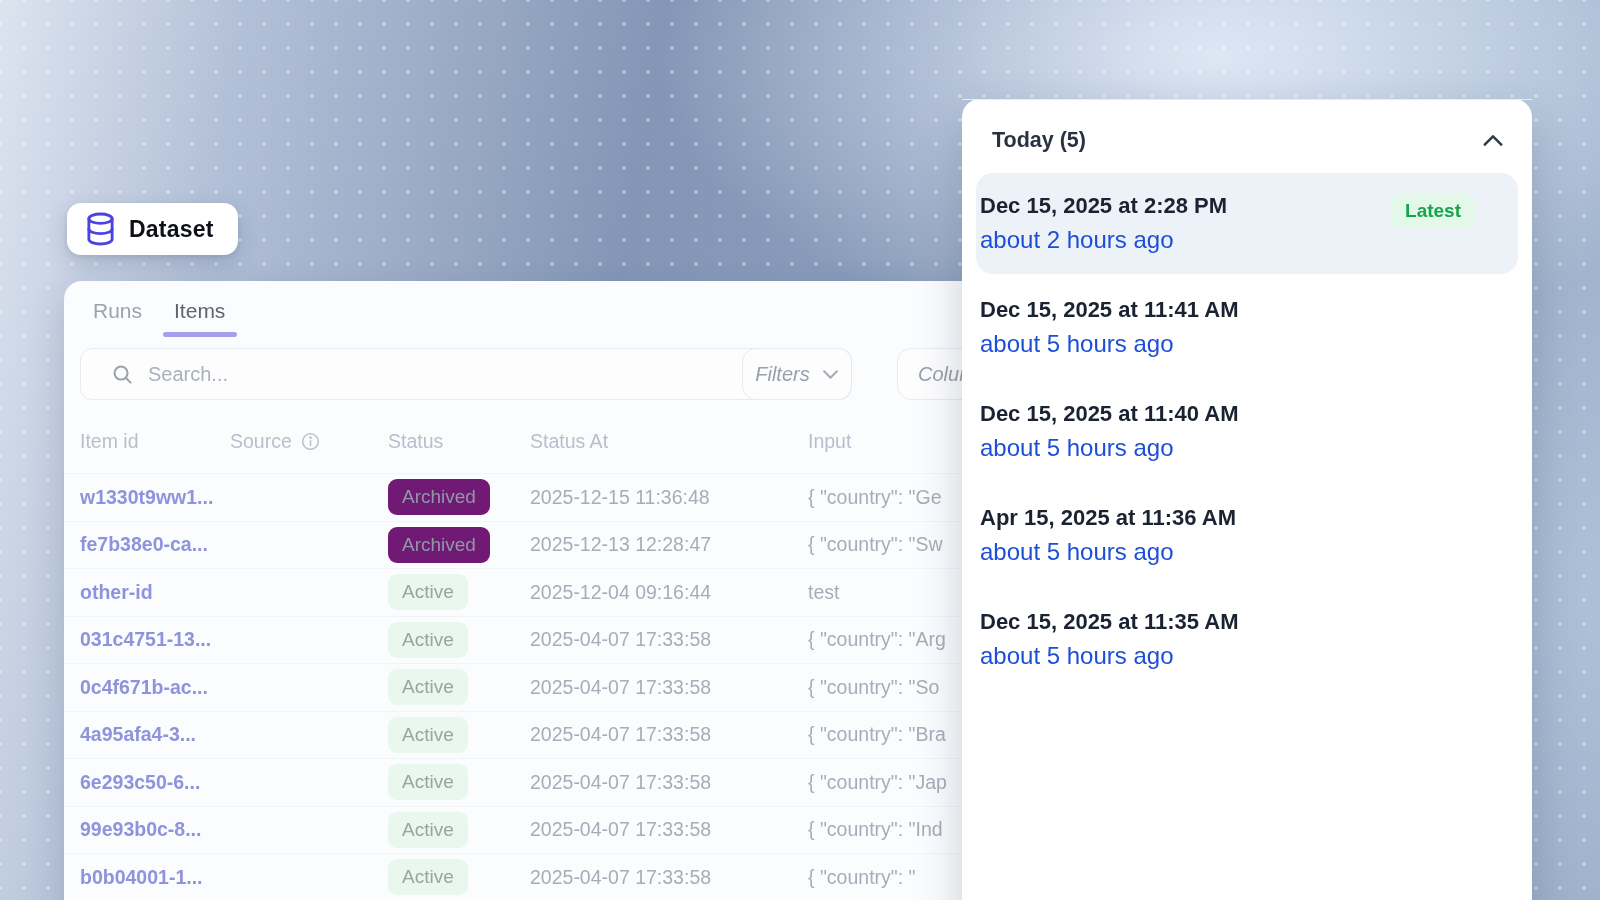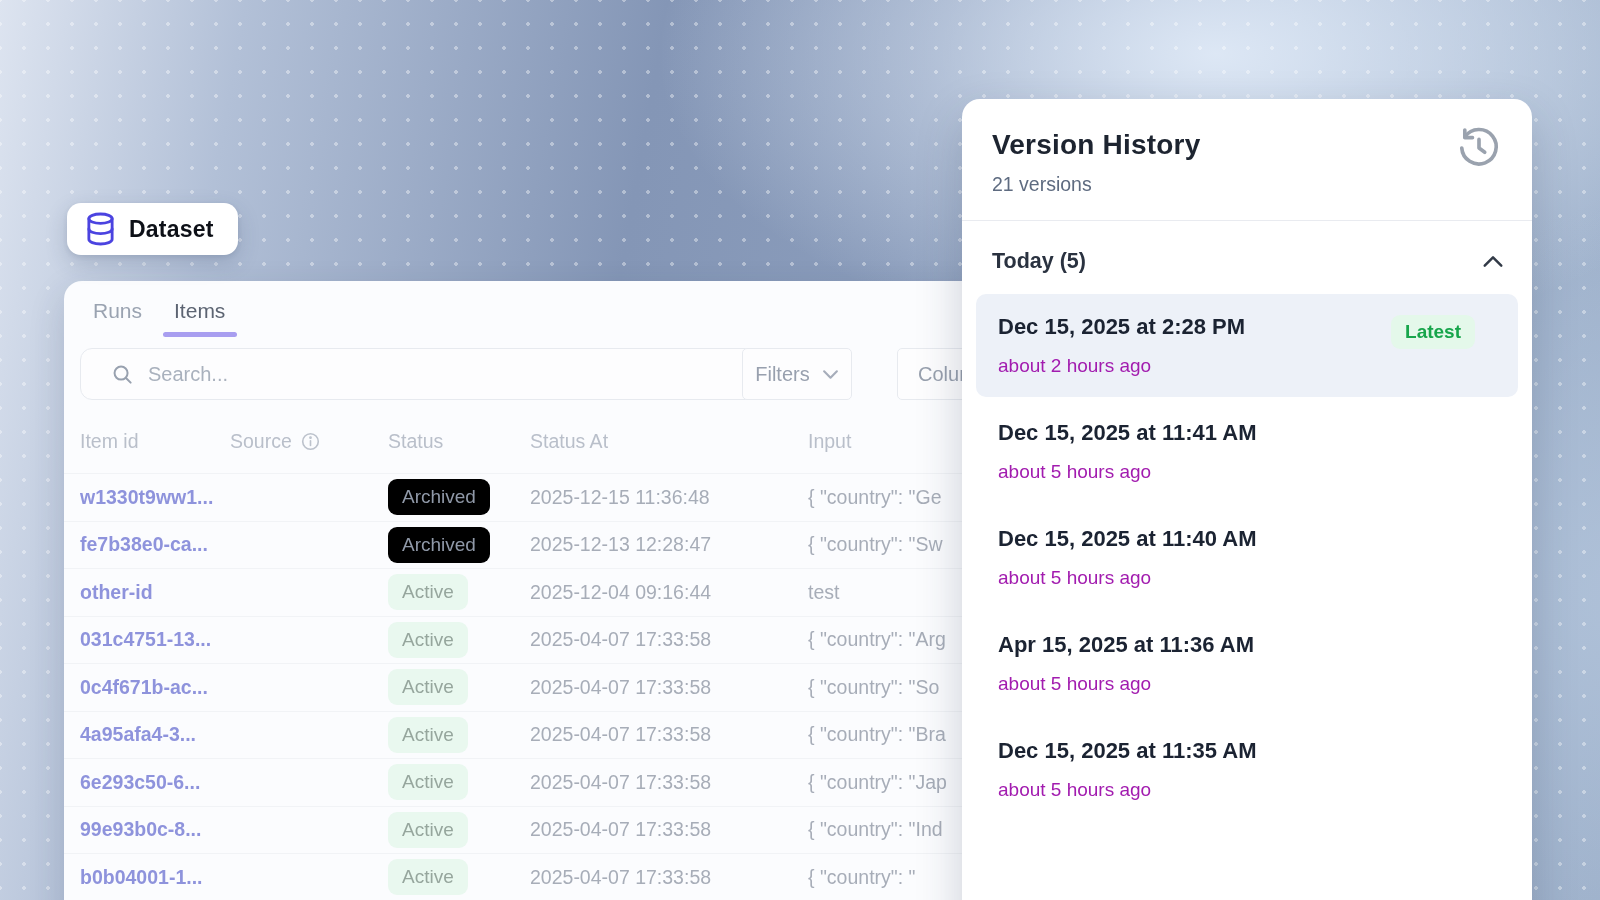--- a/index.html
+++ b/index.html
@@ -46,23 +46,23 @@
   .search-box{
     position:absolute; left:16px; top:0; width:772px; height:52px;
     border:1px solid #e7eaef; border-radius:12px; background:#fdfdfe;
     display:flex; align-items:center; padding:0 20px 0 30px;
   }
   .search-box .placeholder{ font-size:20px; color:#a9b1bd; margin-left:14px; flex:1; }
   .ids-group{ display:flex; align-items:center; gap:4px; }
   .ids-label{ font-size:20px; color:#98a0ae; }
   .tb-btn{
     position:absolute; top:0; height:52px;
-    border:1px solid #e7eaef; border-radius:5px; background:#fdfdfe;
+    border:1px solid #e7eaef; border-radius:14px; background:#fdfdfe;
     display:flex; align-items:center; justify-content:center; gap:12px;
-    font-size:20px; color:#98a0ae;
+    font-size:20px; color:#98a0ae;font-style:italic;
   }
   .btn-filters{ left:678px; width:110px; }
   .btn-columns{ left:833px; width:150px; }
 
   
   .table{ margin-top:9px; }
   .t-row{ display:flex; align-items:center; padding-left:16px; }
   .t-head{ height:64px; }
   .t-head .cell{ font-size:19.5px; color:#b9bfca; display:flex; align-items:center; gap:9px; }
   .t-body .t-row{ height:47.5px; border-top:1px solid #f1f3f6;justify-content:space-between; }
@@ -70,41 +70,41 @@
   .col-1{ width:158px; flex:none; }
   .col-2{ width:142px; flex:none; }
   .col-3{ width:278px; flex:none; }
   .col-4{ flex:1; min-width:0; }
   .cell{ overflow:hidden; white-space:nowrap; }
   .item-id{ font-size:19.5px; font-weight:700; color:#8e93dc; }
   .created, .input-val{ font-size:19.5px; color:#a7adb8; }
   .status-badge{
     display:inline-block; font-size:19px; padding:7px 14px; border-radius:9px;
   }
-  .status-badge.archived{ background:#000000; color:#9099a8; }
+  .status-badge.archived{ background:#701a75; color:#9099a8; }
   .status-badge.active{ background:#e9f8ef; color:#96a69d; }
 
   
   .vh-panel{
     position:absolute; left:962px; top:99px; width:570px; height:850px; z-index:30;
     background:#ffffff; border-radius:18px;
     box-shadow:0 18px 46px rgba(30,45,75,.22);
   }
   .vh-header{ position:relative; padding:30px 30px 24px 30px; }
   .vh-title{ font-size:28px; font-weight:700; color:#1d2430; letter-spacing:.2px; }
   .vh-sub{ font-size:19.5px; color:#5e6b80; margin-top:12px; }
   .vh-history-icon{ position:absolute; right:30px; top:26px; }
   .vh-divider{ height:1px; background:#e9ebf0; }
   .vh-section{ display:flex; align-items:center; justify-content:space-between; padding:28px 28px 16px 30px;text-align:right; }
   .vh-section-label{ font-size:21.5px; font-weight:700; color:#2a3240; }
   .vh-list{ padding:4px 14px 0 14px; }
-  .vh-entry{ position:relative; border-radius:10px; padding:20px 22px 20px 22px; margin-bottom:3px; }
+  .vh-entry{ position:relative; border-radius:17px; padding:20px 22px 20px 4px; margin-bottom:3px; }
   .vh-entry.selected{ background:#edf1f8; }
   .vh-entry-title{ font-size:22px; font-weight:700; color:#1b2332; }
-  .vh-entry-sub{ font-size:19px; color:#a21caf; margin-top:15px; }
+  .vh-entry-sub{ font-size:24px; color:#1d4ed8; margin-top:7px; }
   .latest-badge{
     position:absolute; right:43px; top:21px;
     background:#e4f8ea; color:#17a54b; font-size:19px; font-weight:700;
     padding:6px 14px; border-radius:9px;
   }
   svg{ display:block; }
 </style>
 </head>
 <body>
 
@@ -258,31 +258,20 @@
     <div class="cell col-1"><span class="created"></span></div>
     <div class="cell col-2"><span class="status-badge active">Active</span></div>
     <div class="cell col-3"><span class="created">2025-04-07 17:33:58</span></div>
     <div class="cell col-4"><span class="input-val">{ "country": "</span></div>
   </div>
       </div>
   </div>
 </div>
 
 <div class="vh-panel">
-  <div class="vh-header">
-    <div class="vh-title">Version History</div>
-    <div class="vh-sub">21 versions</div>
-    <span class="vh-history-icon">
-      <svg width="46" height="46" viewBox="0 0 24 24" fill="none" stroke="#9aa2ae" stroke-width="1.9" stroke-linecap="round" stroke-linejoin="round">
-        <path d="M4.6 6.2 A 9 9 0 1 1 3 12"></path>
-        <path d="M4.6 2.6 V6.6 H8.6"></path>
-        <path d="M12 7.5 V12 L15 14.2"></path>
-      </svg>
-    </span>
-  </div>
   <div class="vh-divider"></div>
   <div class="vh-section">
     <span class="vh-section-label">Today (5)</span>
     <span>
       <svg width="22" height="13" viewBox="0 0 18 11" fill="none" stroke="#323a47" stroke-width="2.1" stroke-linecap="round" stroke-linejoin="round">
         <path d="M2 9 L9 2 L16 9"></path>
       </svg>
     </span>
   </div>
   <div class="vh-list">

